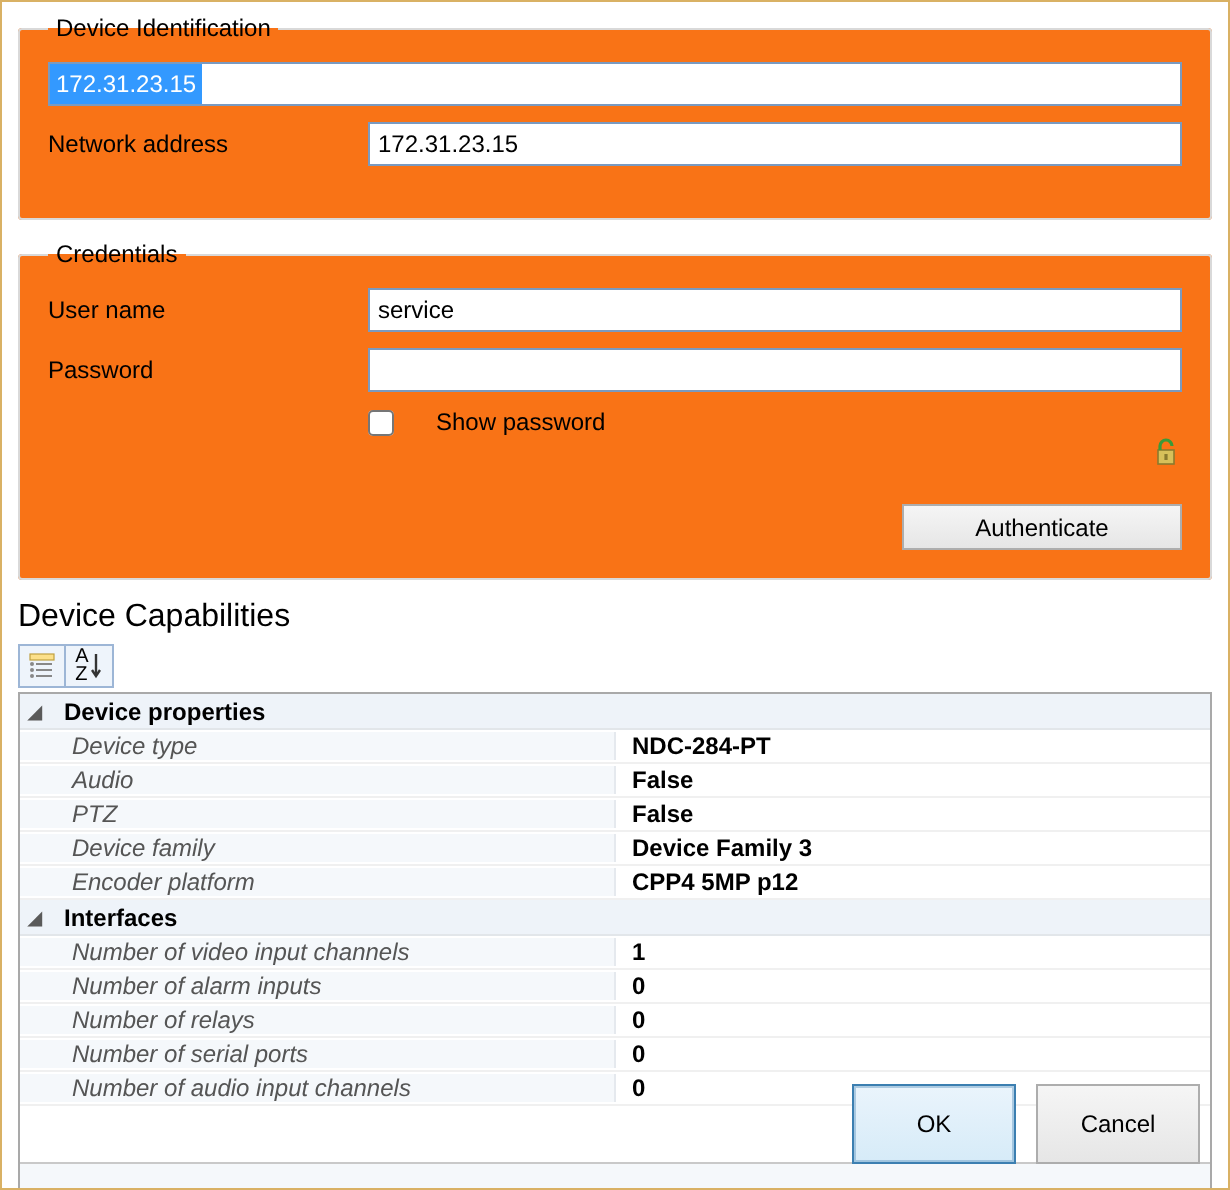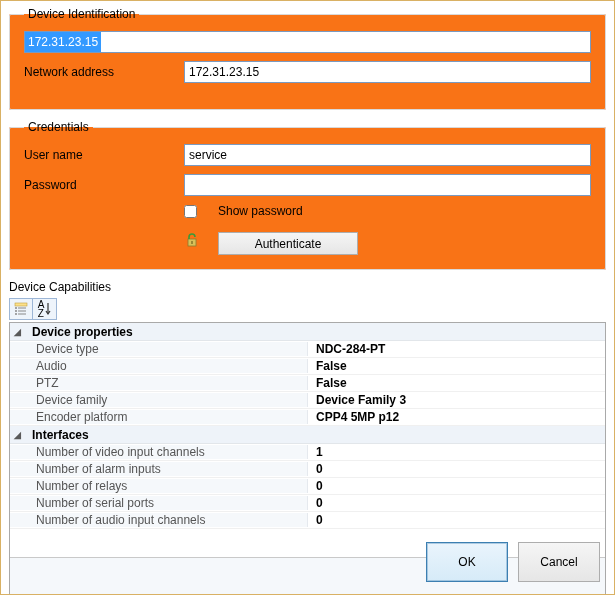--- a/index.html
+++ b/index.html
@@ -73,40 +73,40 @@
     margin-left: 160px;
     margin-top: 4px;
     gap: 21px;
   }
   input[type="checkbox"] {
     width: 13px; height: 13px;
     margin: 0;
   }
   .auth-row {
     display: flex;
-    align-items: flex-start;
+    align-items: flex-end;
     margin-left: 160px;
-    margin-top: 14px;
     gap: 18px;
+    flex-direction: column;
   }
   .lock-icon svg { display:block; }
   button.std {
     height: 23px;
     min-width: 140px;
     border: 1px solid #adadad;
     background: linear-gradient(#f5f5f5,#e6e6e6);
     font-family: inherit;
     font-size: 12px;
     cursor: default;
   }
   .caps-section {
     margin-top: 4px;
   }
   .caps-title {
-    font-size: 12px;
+    font-size: 16px;
     margin-bottom: 4px;
   }
   .toolbar {
     display: flex;
     gap: 0;
     margin-bottom: 2px;
   }
   .tool-btn {
     width: 24px; height: 22px;
     border: 1px solid #9db6d6;
@@ -146,20 +146,21 @@
     height: 17px;
     border-bottom: 1px solid #f0f0f0;
   }
   .prop-row:nth-child(2n) { }
   .prop-name {
     width: 298px;
     padding-left: 26px;
     color: #555;
     background: #f5f8fb;
     border-right: 1px solid #e5e9ee;
+    font-style: italic;
   }
   .prop-val {
     flex: 1;
     padding-left: 8px;
     color: #000000;
     font-weight: bold;
   }
   .prop-blank {
     height: 28px;
     background: #fff;

